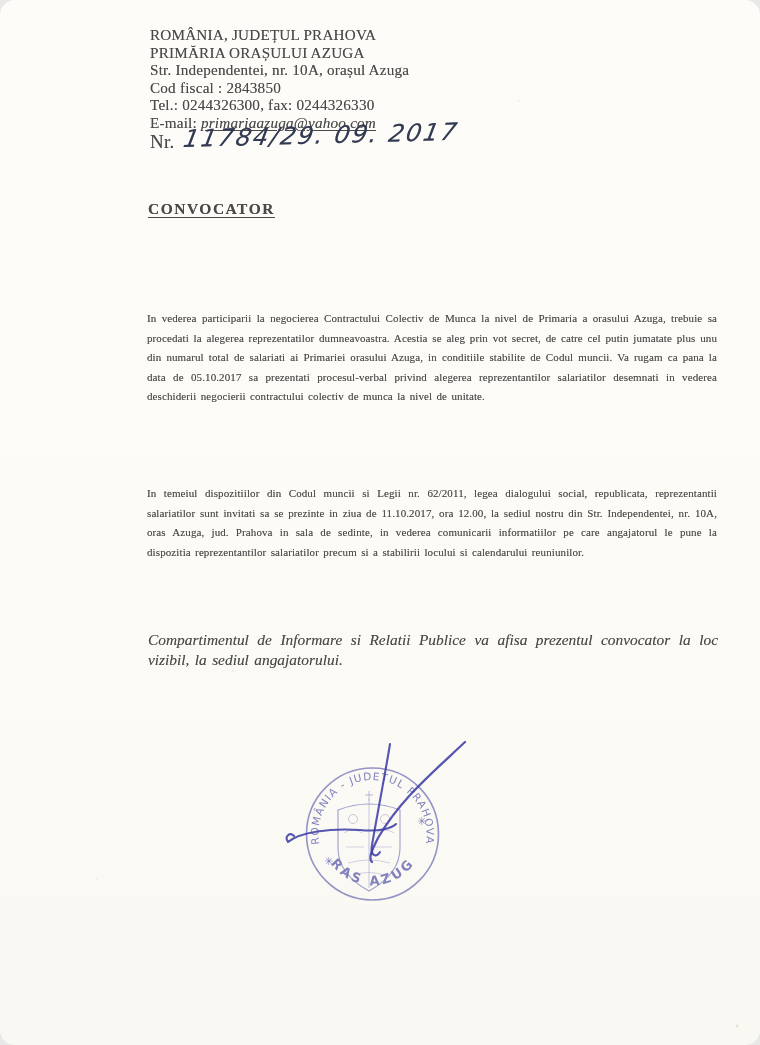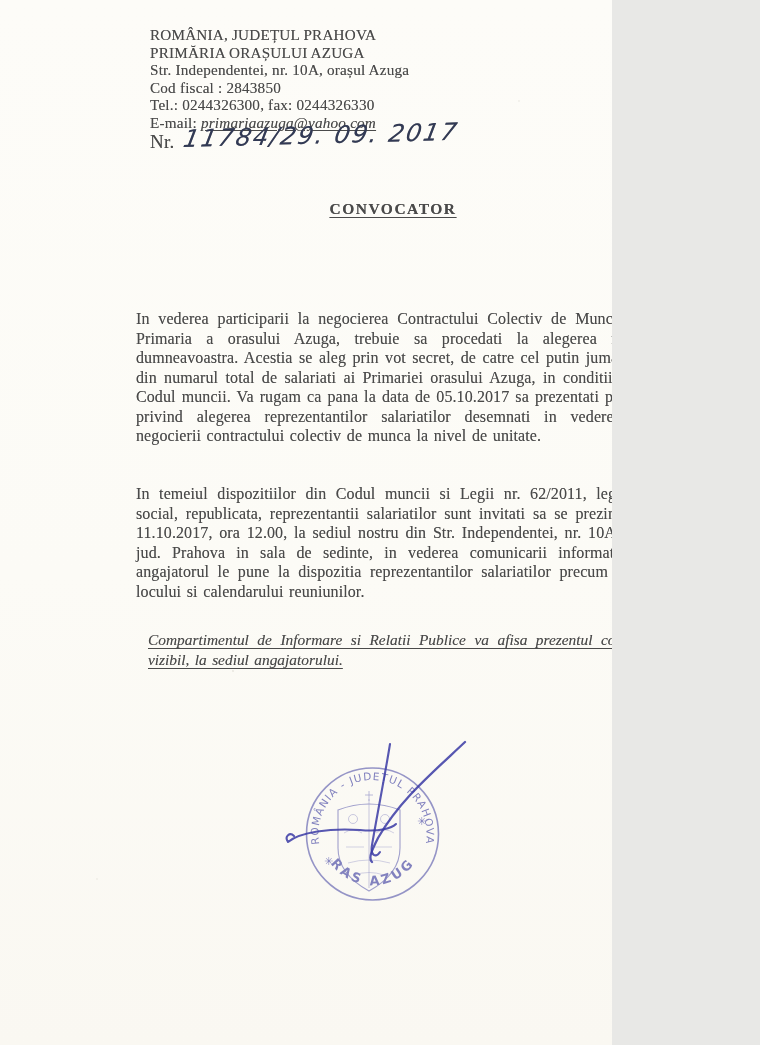--- a/index.html
+++ b/index.html
@@ -1,23 +1,24 @@
 <!DOCTYPE html>
 <html style="--paper: #fcfbf6; --ink: #4a4a4a; --hand: #323a55; --stamp: #7575b9; --sig: #3a3aa5;"><head>
 <meta charset="utf-8">
 <style>
   :root{
     --paper:#fcfbf6; --ink:#4a4a4a; --hand:#323a55; --stamp:#7575b9; --sig:#3a3aa5;
   }
   html,body{margin:0;padding:0;background:#e8e8e6;}
   .page{
-    position:relative; width:612px; height:1045px; overflow:hidden;
+    position:relative; width:760px; height:1045px; overflow:hidden;
     background:linear-gradient(180deg,#fdfcf8 0%, var(--paper) 55%, #faf8f2 100%);
     font-family:"Liberation Serif", serif;
     color:var(--ink);
+    border-radius:15px;
   }
   
   .noise{position:absolute;inset:0;pointer-events:none;
     background:
       radial-gradient(2px 2px at 233px 671px, rgba(90,80,60,.18), transparent 70%),
       radial-gradient(2px 2px at 519px 101px, rgba(90,80,60,.12), transparent 70%),
       radial-gradient(2px 2px at 341px 492px, rgba(90,80,60,.14), transparent 70%),
       radial-gradient(3px 3px at 737px 1026px, rgba(150,110,60,.25), transparent 70%),
       radial-gradient(2px 2px at 97px 879px, rgba(90,80,60,.10), transparent 70%);
   }
@@ -27,36 +28,36 @@
   .email-underline{text-decoration:underline;text-underline-offset:2px;font-style:italic;}
   .nr-row{margin-top:1px;height:34px;}
   .nr-label{font-size:19px;vertical-align:top;}
   .handwriting{
     display:inline-block; font-family:"DejaVu Sans", sans-serif; font-style:italic;
     font-size:24px; color:var(--hand); letter-spacing:2px;
     transform:skewX(-12deg) rotate(-1.5deg); transform-origin:left bottom;
     margin-left:8px; margin-top:-4px;
   }
   .doc-title{
-    position:absolute; left:148px; top:200px; width:490px; text-align:center;
+    position:absolute; left:148px; top:200px; width:490px; 
     font-weight:bold; font-size:15.5px; letter-spacing:1.5px;
     text-decoration:underline; text-underline-offset:3px;
     text-shadow:0 0 .5px rgba(60,60,60,.6);
   }
   .para{
-    position:absolute; left:136px; width:570px; margin:0; text-align:justify;
-    font-size:16px; line-height:19.5px; letter-spacing:.1px; word-spacing:1.5px;
+    position:absolute; left:147px; width:570px; margin:0; text-align:justify;
+    font-size:11px; line-height:19.5px; letter-spacing:.1px; word-spacing:1.5px;
     text-shadow:0 0 .5px rgba(74,74,74,.5);
   }
   .p1{top:309px;}
   .p2{top:484px;}
   .notice{
     position:absolute; left:148px; width:570px; margin:0; top:630px;
     font-style:italic; font-size:15.4px; line-height:20px; text-align:justify;
-    text-decoration:underline; text-underline-offset:3px; word-spacing:1.5px;
+    text-underline-offset:3px; word-spacing:1.5px;
     text-shadow:0 0 .5px rgba(74,74,74,.5);
   }
   .sig-block{
     position:absolute; left:268px; top:754px; width:222px; text-align:center;
     font-size:15.4px; line-height:19px; text-shadow:0 0 .5px rgba(74,74,74,.5);
   }
   .stamp-svg{position:absolute; left:240px; top:715px; width:320px; height:220px;}
   .stamp-line{stroke:var(--stamp); fill:none;}
   .stamp-text{fill:var(--stamp); font-family:"DejaVu Sans", sans-serif;}
   .sig-stroke{stroke:var(--sig); fill:none; stroke-linecap:round; stroke-linejoin:round; opacity:.85;}

